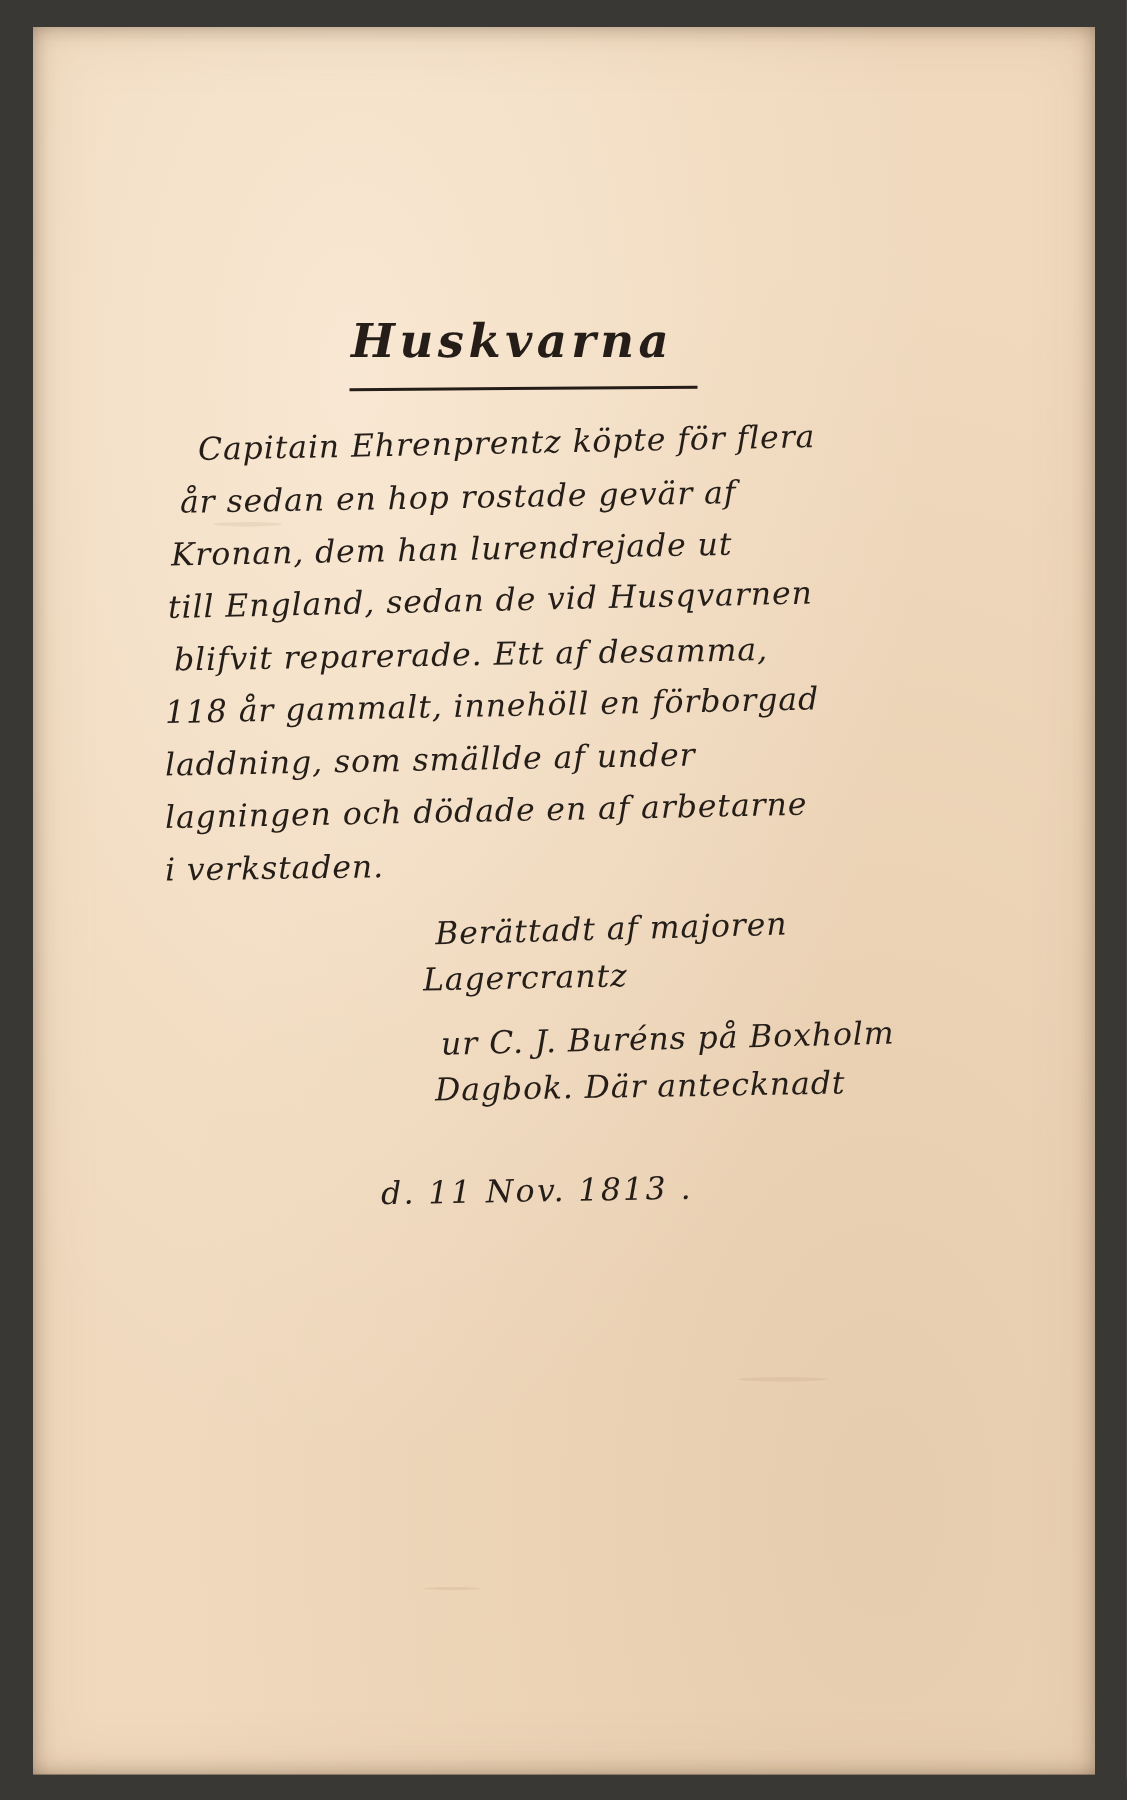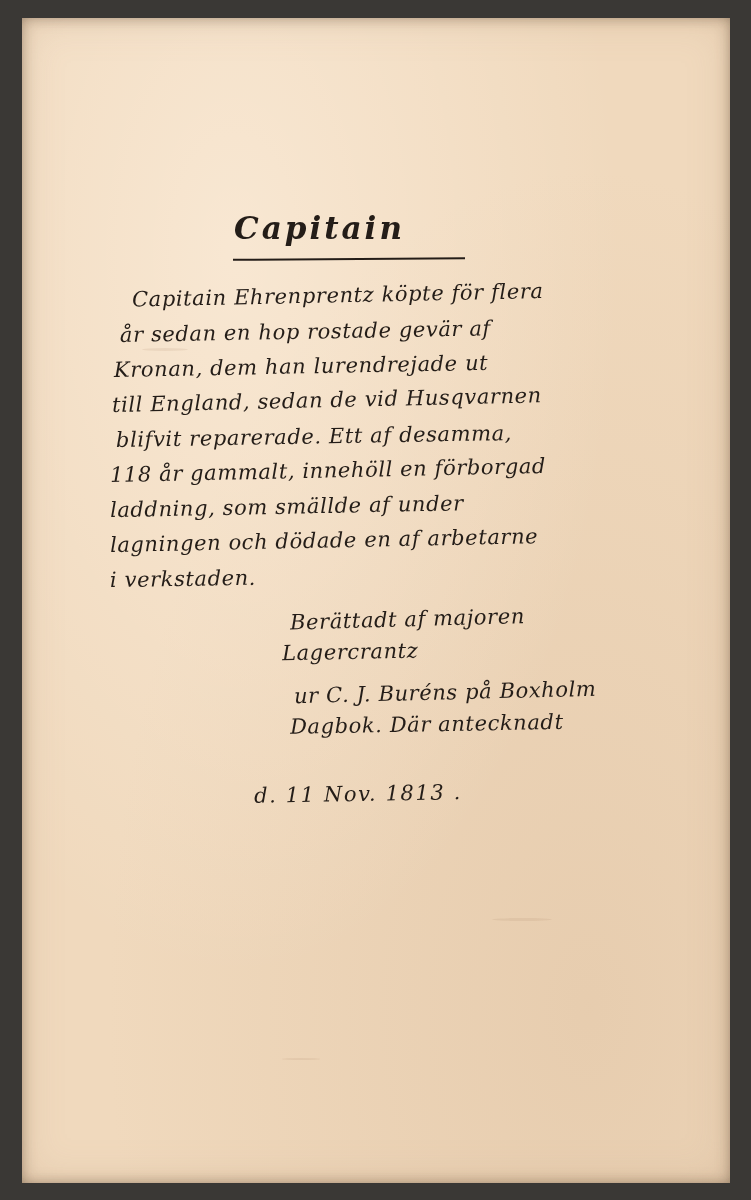--- a/index.html
+++ b/index.html
@@ -160,21 +160,21 @@
 
   <div class="paper">
     <div class="paper-edge-shade"></div>
 
     <div class="fibre" style="left:120px; top:330px; width:46px; height:3px;"></div>
     <div class="fibre" style="left:470px; top:900px; width:60px; height:3px;"></div>
     <div class="fibre" style="left:260px; top:1040px; width:38px; height:2px;"></div>
 
     <div class="writing">
 
-      <div class="hand title">Capitain</div>
+      <div class="hand title">Huskvarna</div>
       <div class="title-underline"></div>
 
       <div class="body-block">
         <div class="hand line l1">Capitain Ehrenprentz köpte för flera</div>
         <div class="hand line l2">år sedan en hop rostade gevär af</div>
         <div class="hand line l3">Kronan, dem han lurendrejade ut</div>
         <div class="hand line l4">till England, sedan de vid Husqvarnen</div>
         <div class="hand line l5">blifvit reparerade. Ett af desamma,</div>
         <div class="hand line l6">118 år gammalt, innehöll en förborgad</div>
         <div class="hand line l7">laddning, som smällde af under</div>

